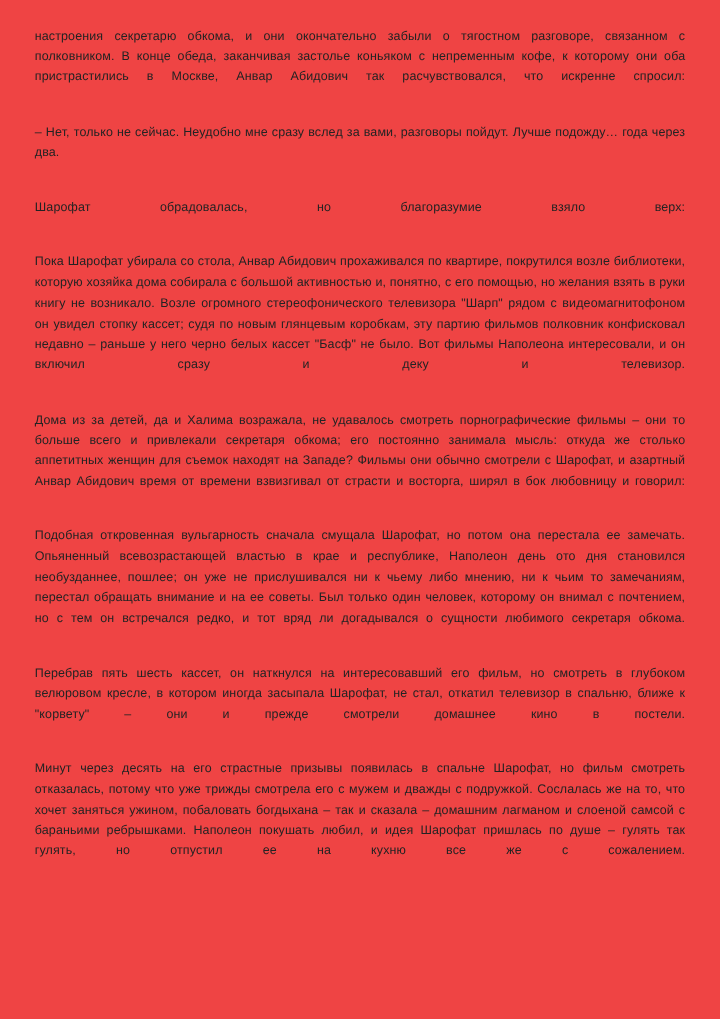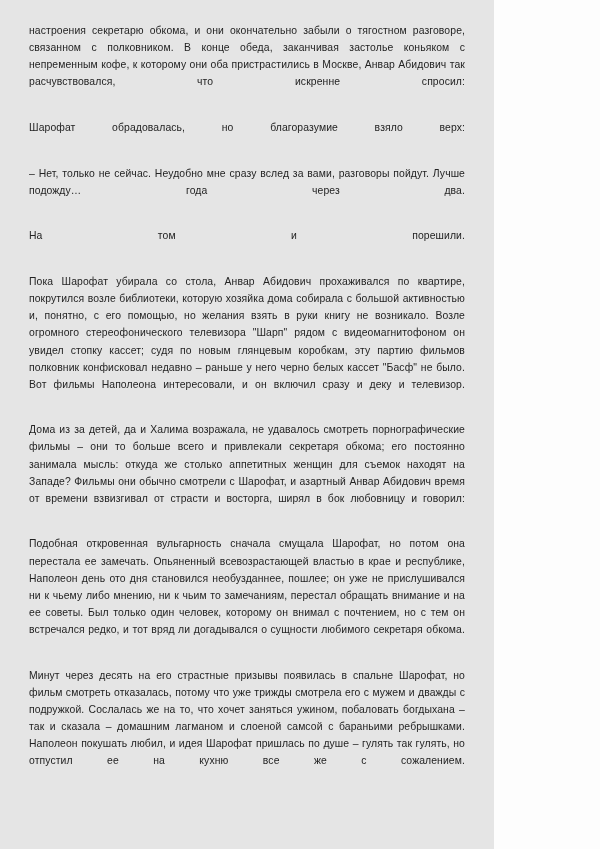--- a/index.html
+++ b/index.html
@@ -10,23 +10,23 @@
   body {
     width: 600px;
     height: 849px;
     background: #fdfdfd;
     font-family: "Liberation Sans", "DejaVu Sans", sans-serif;
     color: #1f1f1f;
     overflow: hidden;
   }
   .page {
     box-sizing: border-box;
-    width: 494px;
+    width: 600px;
     height: 849px;
-    background: #e5e5e5;
+    background: #ef4444;
     padding: 22px 29px 10px 29px;
   }
   .body-text {
     font-size: 10.4px;
     line-height: 17.1px;
     text-align: justify;
     text-justify: inter-word;
     letter-spacing: 0.01em;
     color: #232323;
     -webkit-font-smoothing: antialiased;
@@ -47,22 +47,22 @@
     display: inline-block;
     width: 100%;
   }
 </style>
 </head>
 <body>
 
 <div class="page">
   <div class="body-text">
     <p class="para">настроения секретарю обкома, и они окончательно забыли о тягостном разговоре, связанном с полковником. В конце обеда, заканчивая застолье коньяком с непременным кофе, к которому они оба пристрастились в Москве, Анвар Абидович так расчувствовался, что искренне спросил:</p>
+    <p class="para">– Нет, только не сейчас. Неудобно мне сразу вслед за вами, разговоры пойдут. Лучше подожду… года через два.</p>
     <p class="para">Шарофат обрадовалась, но благоразумие взяло верх:</p>
-    <p class="para">– Нет, только не сейчас. Неудобно мне сразу вслед за вами, разговоры пойдут. Лучше подожду… года через два.</p>
-    <p class="para">На том и порешили.</p>
     <p class="para">Пока Шарофат убирала со стола, Анвар Абидович прохаживался по квартире, покрутился возле библиотеки, которую хозяйка дома собирала с большой активностью и, понятно, с его помощью, но желания взять в руки книгу не возникало. Возле огромного стереофонического телевизора "Шарп" рядом с видеомагнитофоном он увидел стопку кассет; судя по новым глянцевым коробкам, эту партию фильмов полковник конфисковал недавно – раньше у него черно белых кассет "Басф" не было. Вот фильмы Наполеона интересовали, и он включил сразу и деку и телевизор.</p>
     <p class="para">Дома из за детей, да и Халима возражала, не удавалось смотреть порнографические фильмы – они то больше всего и привлекали секретаря обкома; его постоянно занимала мысль: откуда же столько аппетитных женщин для съемок находят на Западе? Фильмы они обычно смотрели с Шарофат, и азартный Анвар Абидович время от времени взвизгивал от страсти и восторга, ширял в бок любовницу и говорил:</p>
     <p class="para">Подобная откровенная вульгарность сначала смущала Шарофат, но потом она перестала ее замечать. Опьяненный всевозрастающей властью в крае и республике, Наполеон день ото дня становился необузданнее, пошлее; он уже не прислушивался ни к чьему либо мнению, ни к чьим то замечаниям, перестал обращать внимание и на ее советы. Был только один человек, которому он внимал с почтением, но с тем он встречался редко, и тот вряд ли догадывался о сущности любимого секретаря обкома.</p>
+    <p class="para">Перебрав пять шесть кассет, он наткнулся на интересовавший его фильм, но смотреть в глубоком велюровом кресле, в котором иногда засыпала Шарофат, не стал, откатил телевизор в спальню, ближе к "корвету" – они и прежде смотрели домашнее кино в постели.</p>
     <p class="para">Минут через десять на его страстные призывы появилась в спальне Шарофат, но фильм смотреть отказалась, потому что уже трижды смотрела его с мужем и дважды с подружкой. Сослалась же на то, что хочет заняться ужином, побаловать богдыхана – так и сказала – домашним лагманом и слоеной самсой с бараньими ребрышками. Наполеон покушать любил, и идея Шарофат пришлась по душе – гулять так гулять, но отпустил ее на кухню все же с сожалением.</p>
 
   </div>
 </div>
 
 </body></html>

